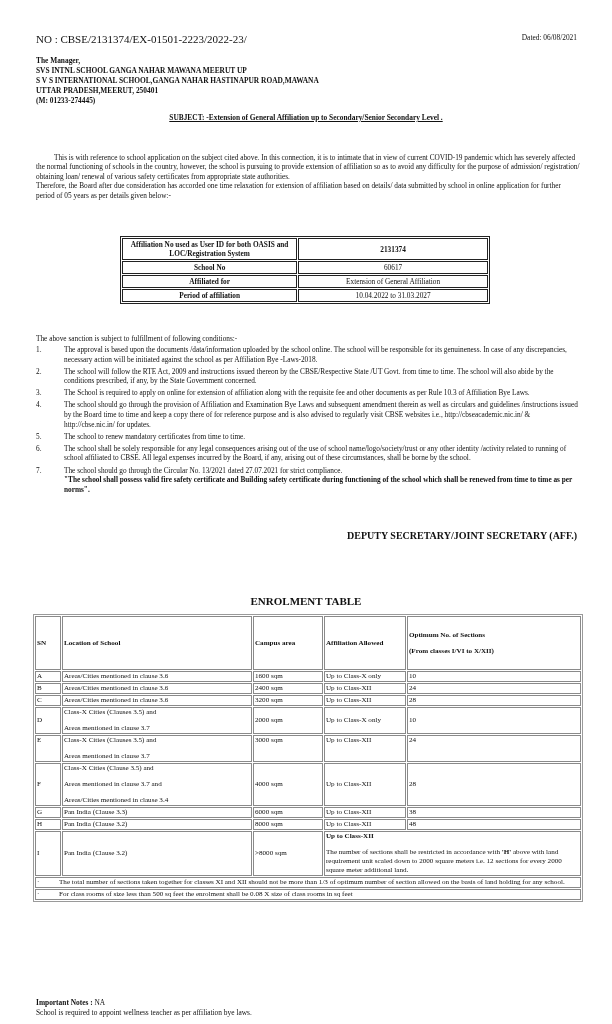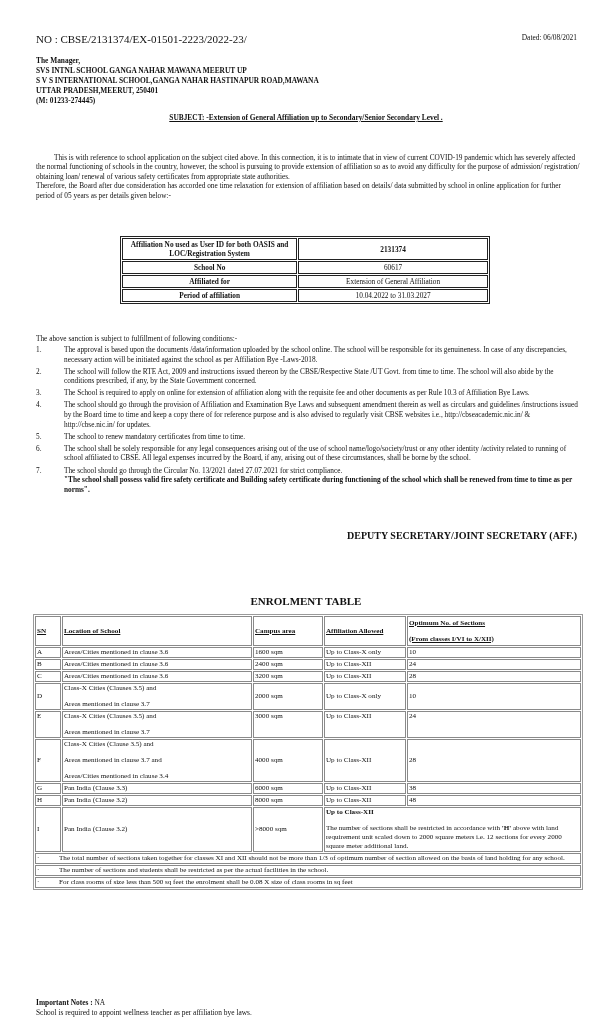--- a/index.html
+++ b/index.html
@@ -40,21 +40,21 @@
 
   table.enrol {
     position: absolute; left: 33px; top: 614px; width: 550px;
     border-collapse: separate; border-spacing: 1.5px;
     border: 1.5px solid #9a9a9a; font-size: 7.1px;
   }
   table.enrol td {
     border: 1px solid #8a8a8a; padding: 0 1px; vertical-align: middle; line-height: 9px;
   }
   table.enrol th {
-    border: 1px solid #8a8a8a; padding: 0 1px; text-align: left; font-weight: bold; line-height: 9px; text-decoration: underline;
+    border: 1px solid #8a8a8a; padding: 12px 1px; text-align: left; font-weight: bold; line-height: 9px;
   }
   .c-sn { width: 22px; }
   .c-loc { width: 186px; }
   .c-area { width: 66px; }
   .c-aff { width: 78px; }
   .gap { display: block; height: 7px; }
   .note-text { font-size: 7.1px; margin-left: 20px; }
   .bullet { display: inline-block; width: 22px; }
 
   .imp { left: 36px; top: 998px; font-size: 7.4px; line-height: 10px; }
@@ -209,23 +209,20 @@
     <td colspan="2" style="vertical-align:top">
       <div style="font-weight:bold">Up to Class-XII</div>
       <span class="gap"></span>
       <div><span>The number of sections shall be restricted in accordance with </span><b>'H'</b><span> above with land requirement unit scaled down to 2000 square meters i.e. 12 sections for every 2000 square meter additional land.</span></div>
     </td>
   </tr>
   <tr>
     <td colspan="5" class="note-text"><span class="bullet">·</span><span>The total number of sections taken together for classes XI and XII should not be more than 1/3 of optimum number of section allowed on the basis of land holding for any school.</span></td>
   </tr>
   <tr>
-    <td colspan="5" class="note-text"><span class="bullet">·</span><span>The number of sections and students shall be restricted as per the actual facilities in the school.</span></td>
-  </tr>
-  <tr>
     <td colspan="5" class="note-text"><span class="bullet">·</span><span>For class rooms of size less than 500 sq feet the enrolment shall be 0.08 X size of class rooms in sq feet</span></td>
   </tr>
 </tbody>
   </table>
 
 <div class="abs imp">
   <div><b>Important Notes :</b><span> NA</span></div>
   <div>School is required to appoint wellness teacher as per affiliation bye laws.</div>
 </div>
 

